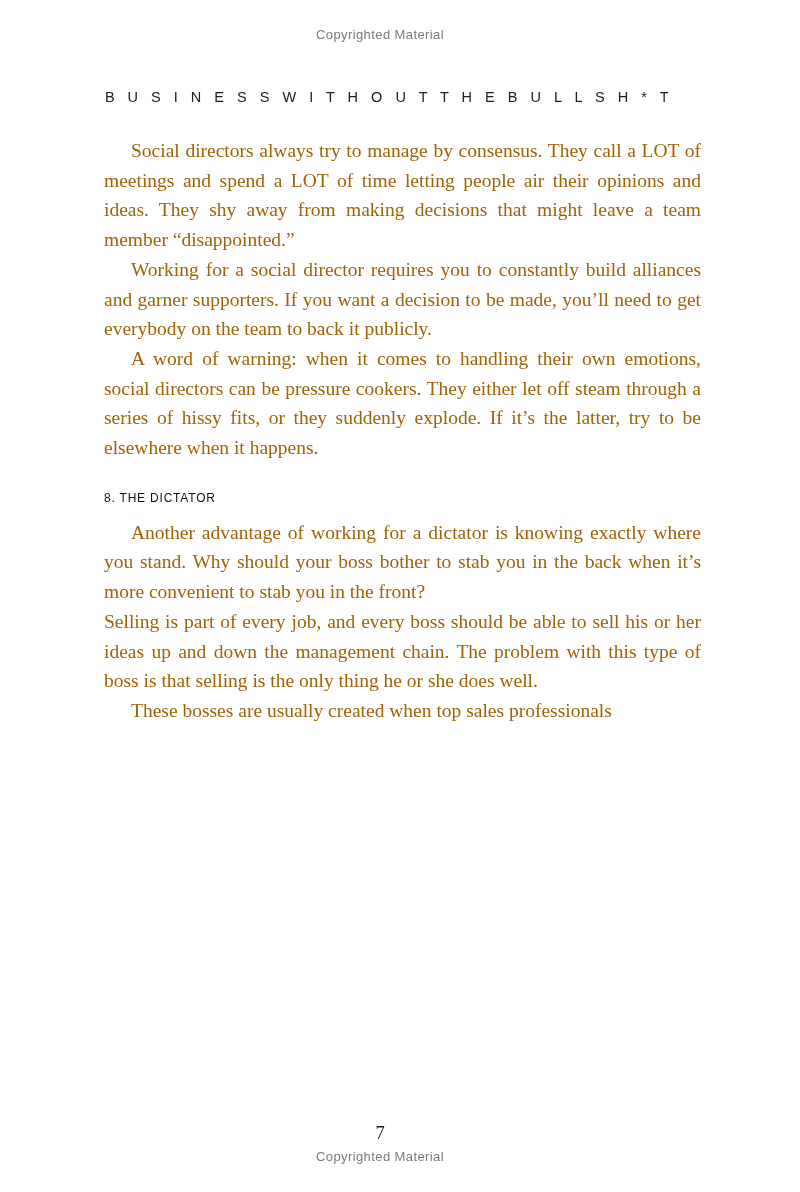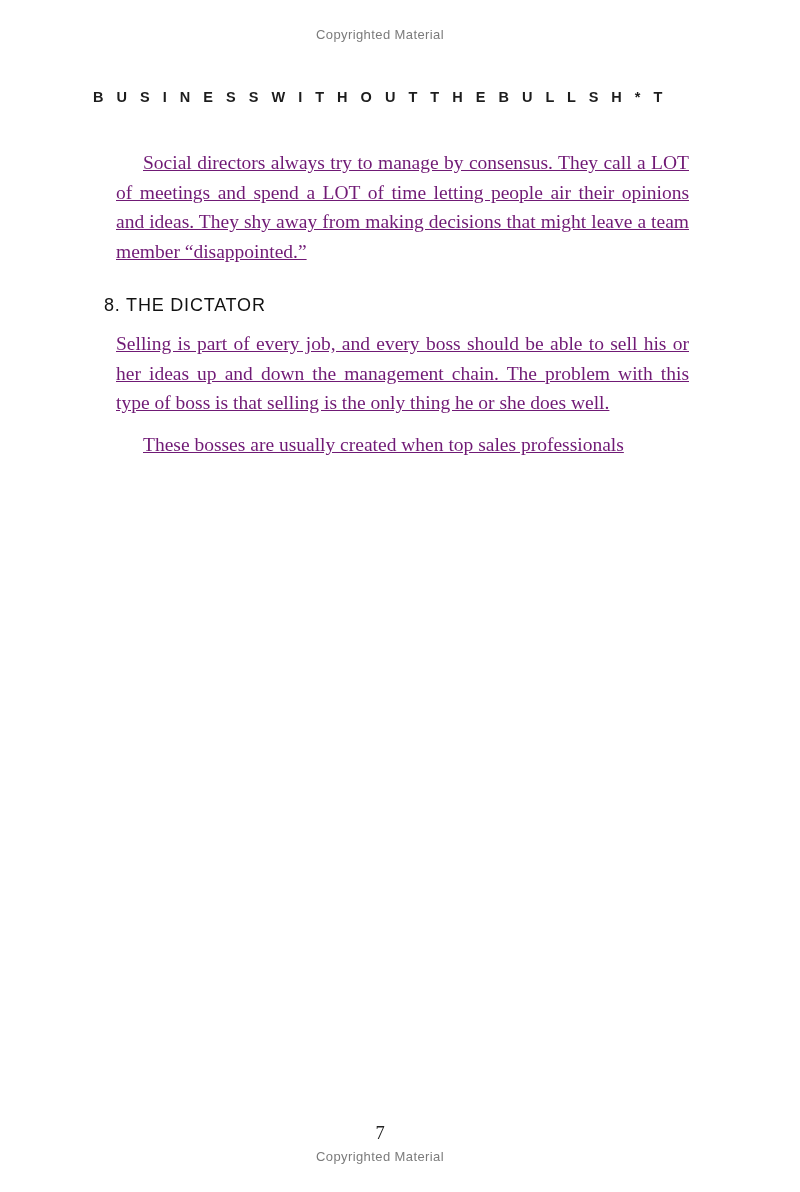--- a/index.html
+++ b/index.html
@@ -25,50 +25,49 @@
   }
   .notice-top {
     position: absolute;
     top: 27px;
     left: 0;
     width: 100%;
   }
   .running-header {
     position: absolute;
     top: 89px;
-    left: 0;
+    left: 9px;
     width: 100%;
     text-align: center;
     font-family: "Liberation Sans", sans-serif;
     font-size: 14.5px;
-    font-weight: 700;
+    font-weight: 400;
     letter-spacing: 4.5px;
     color: #1d1d1d;
   }
   .content {
     position: absolute;
     top: 136px;
     left: 104px;
     width: 597px;
   }
   .para {
-    margin: 12px;
+    margin: 0;
     font-size: 19.5px;
     line-height: 29.7px;
     text-align: justify;
-    color: #701a75;
-    text-decoration: underline;
+    color: #a16207;
   }
   .para.indent {
     text-indent: 27px;
   }
   .section-heading {
     margin: 28px 0 13px 0;
     font-family: "Liberation Sans", sans-serif;
-    font-size: 18px;
+    font-size: 12px;
     font-weight: 400;
     letter-spacing: 0.8px;
     color: #121212;
   }
   .page-number {
     position: absolute;
     top: 1123px;
     left: 0;
     width: 100%;
     text-align: center;
@@ -88,25 +87,28 @@
 <div class="page">
 
   <div class="notice notice-top">Copyrighted Material</div>
 
   <div class="running-header">B U S I N E S S   W I T H O U T   T H E   B U L L S H * T</div>
 
   <main class="content">
 
     <p class="para indent">Social directors always try to manage by consensus. They call a LOT of meetings and spend a LOT of time letting people air their opinions and ideas. They shy away from making decisions that might leave a team member “disappointed.”</p>
 
+    <p class="para indent">Working for a social director requires you to constantly build alliances and garner supporters. If you want a decision to be made, you’ll need to get everybody on the team to back it publicly.</p>
 
+    <p class="para indent">A word of warning: when it comes to handling their own emotions, social directors can be pressure cookers. They either let off steam through a series of hissy fits, or they suddenly explode. If it’s the latter, try to be elsewhere when it happens.</p>
 
     <h2 class="section-heading">8. THE DICTATOR</h2>
 
 
+    <p class="para indent">Another advantage of working for a dictator is knowing exactly where you stand. Why should your boss bother to stab you in the back when it’s more convenient to stab you in the front?</p>
 
 
 
 
     <p class="para">Selling is part of every job, and every boss should be able to sell his or her ideas up and down the management chain. The problem with this type of boss is that selling is the only thing he or she does well.</p>
 
     <p class="para indent">These bosses are usually created when top sales professionals</p>
 
   </main>
 

